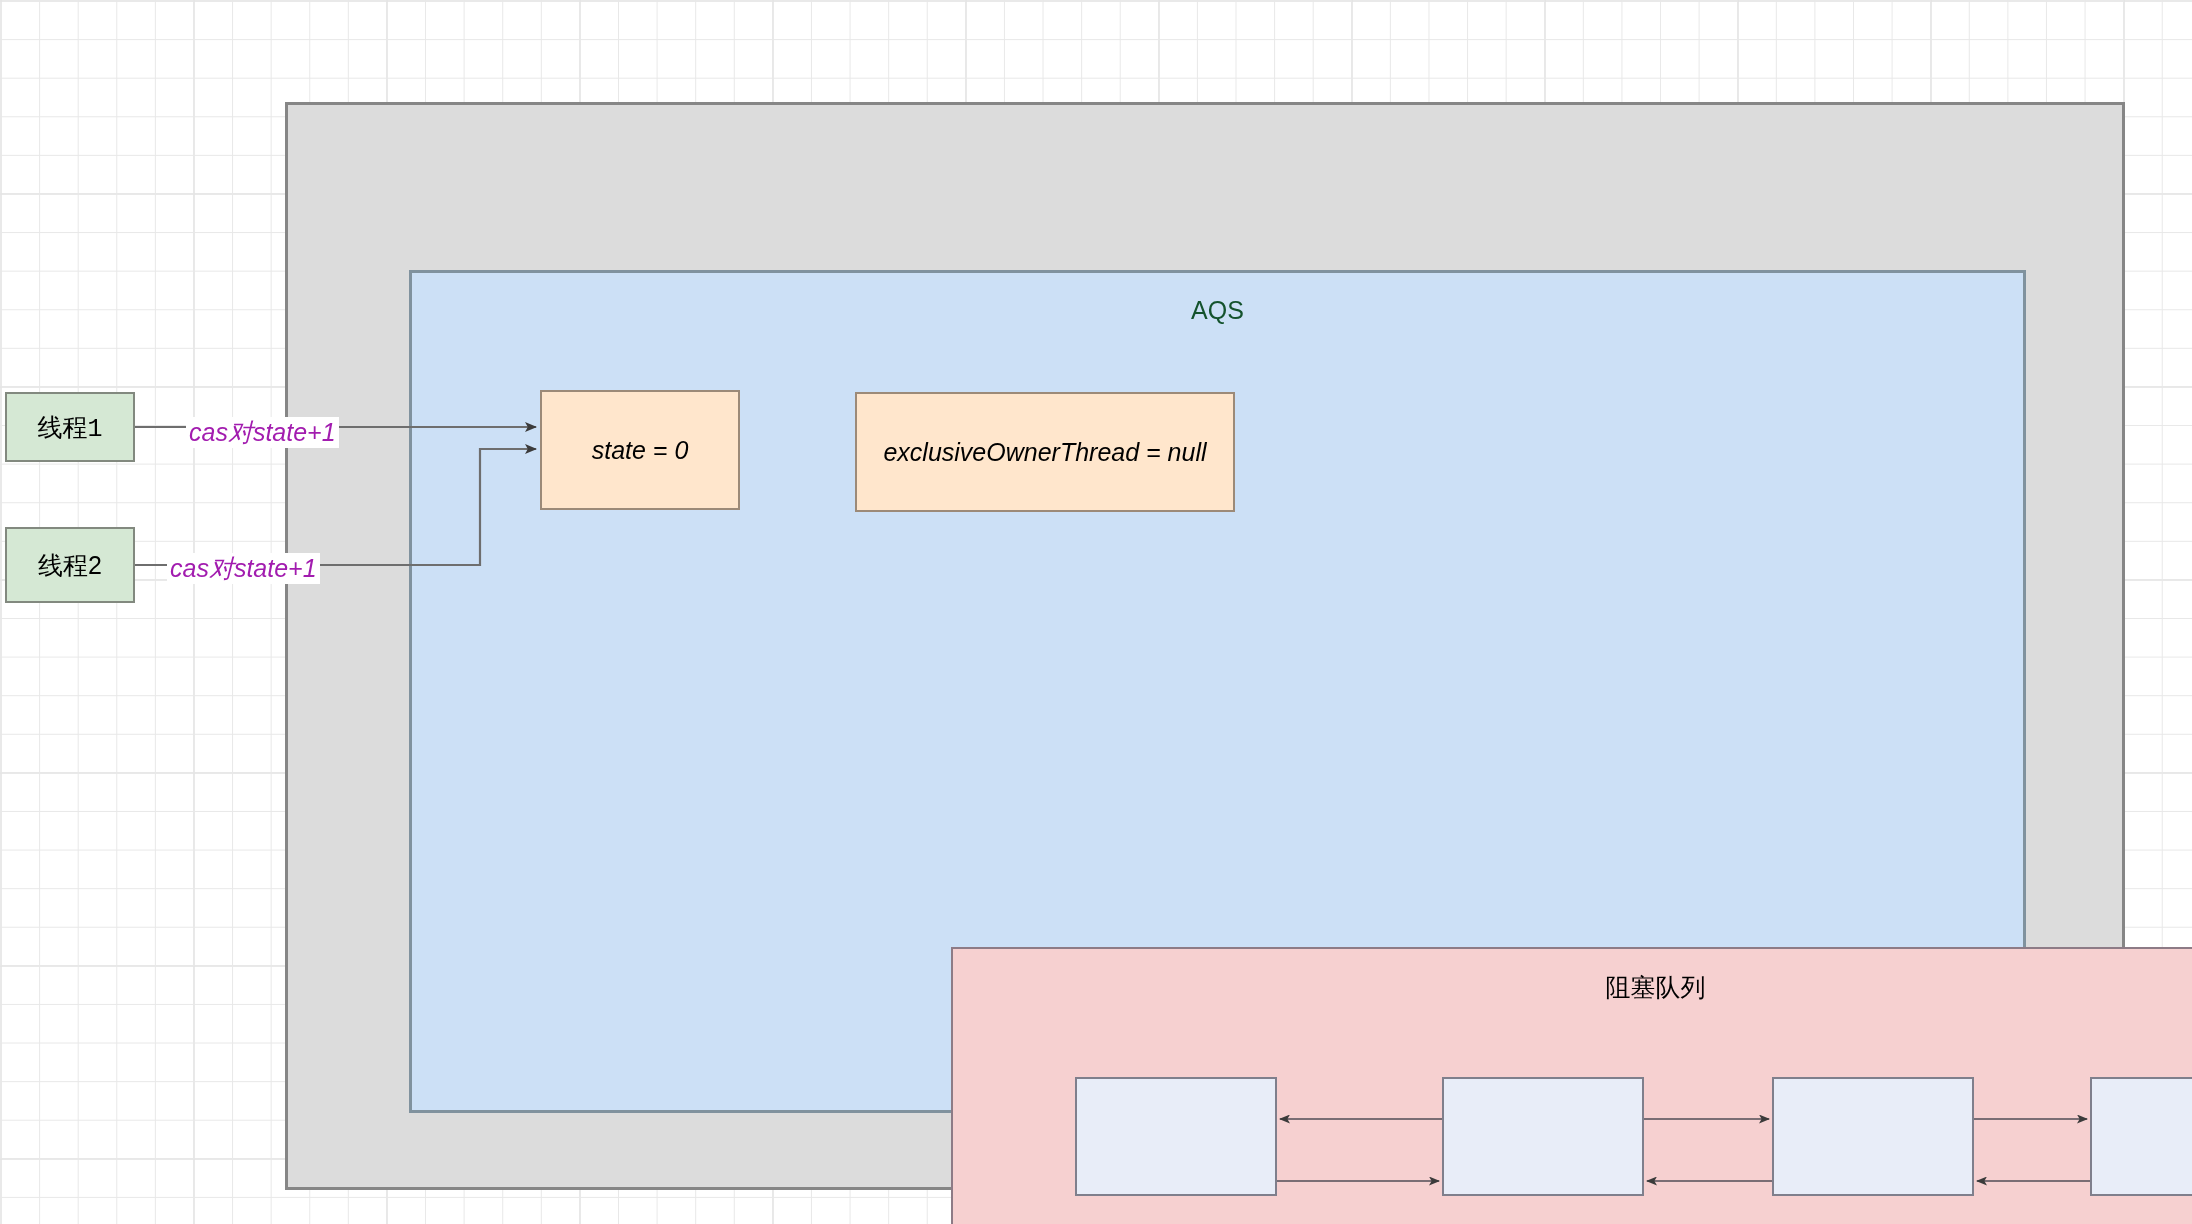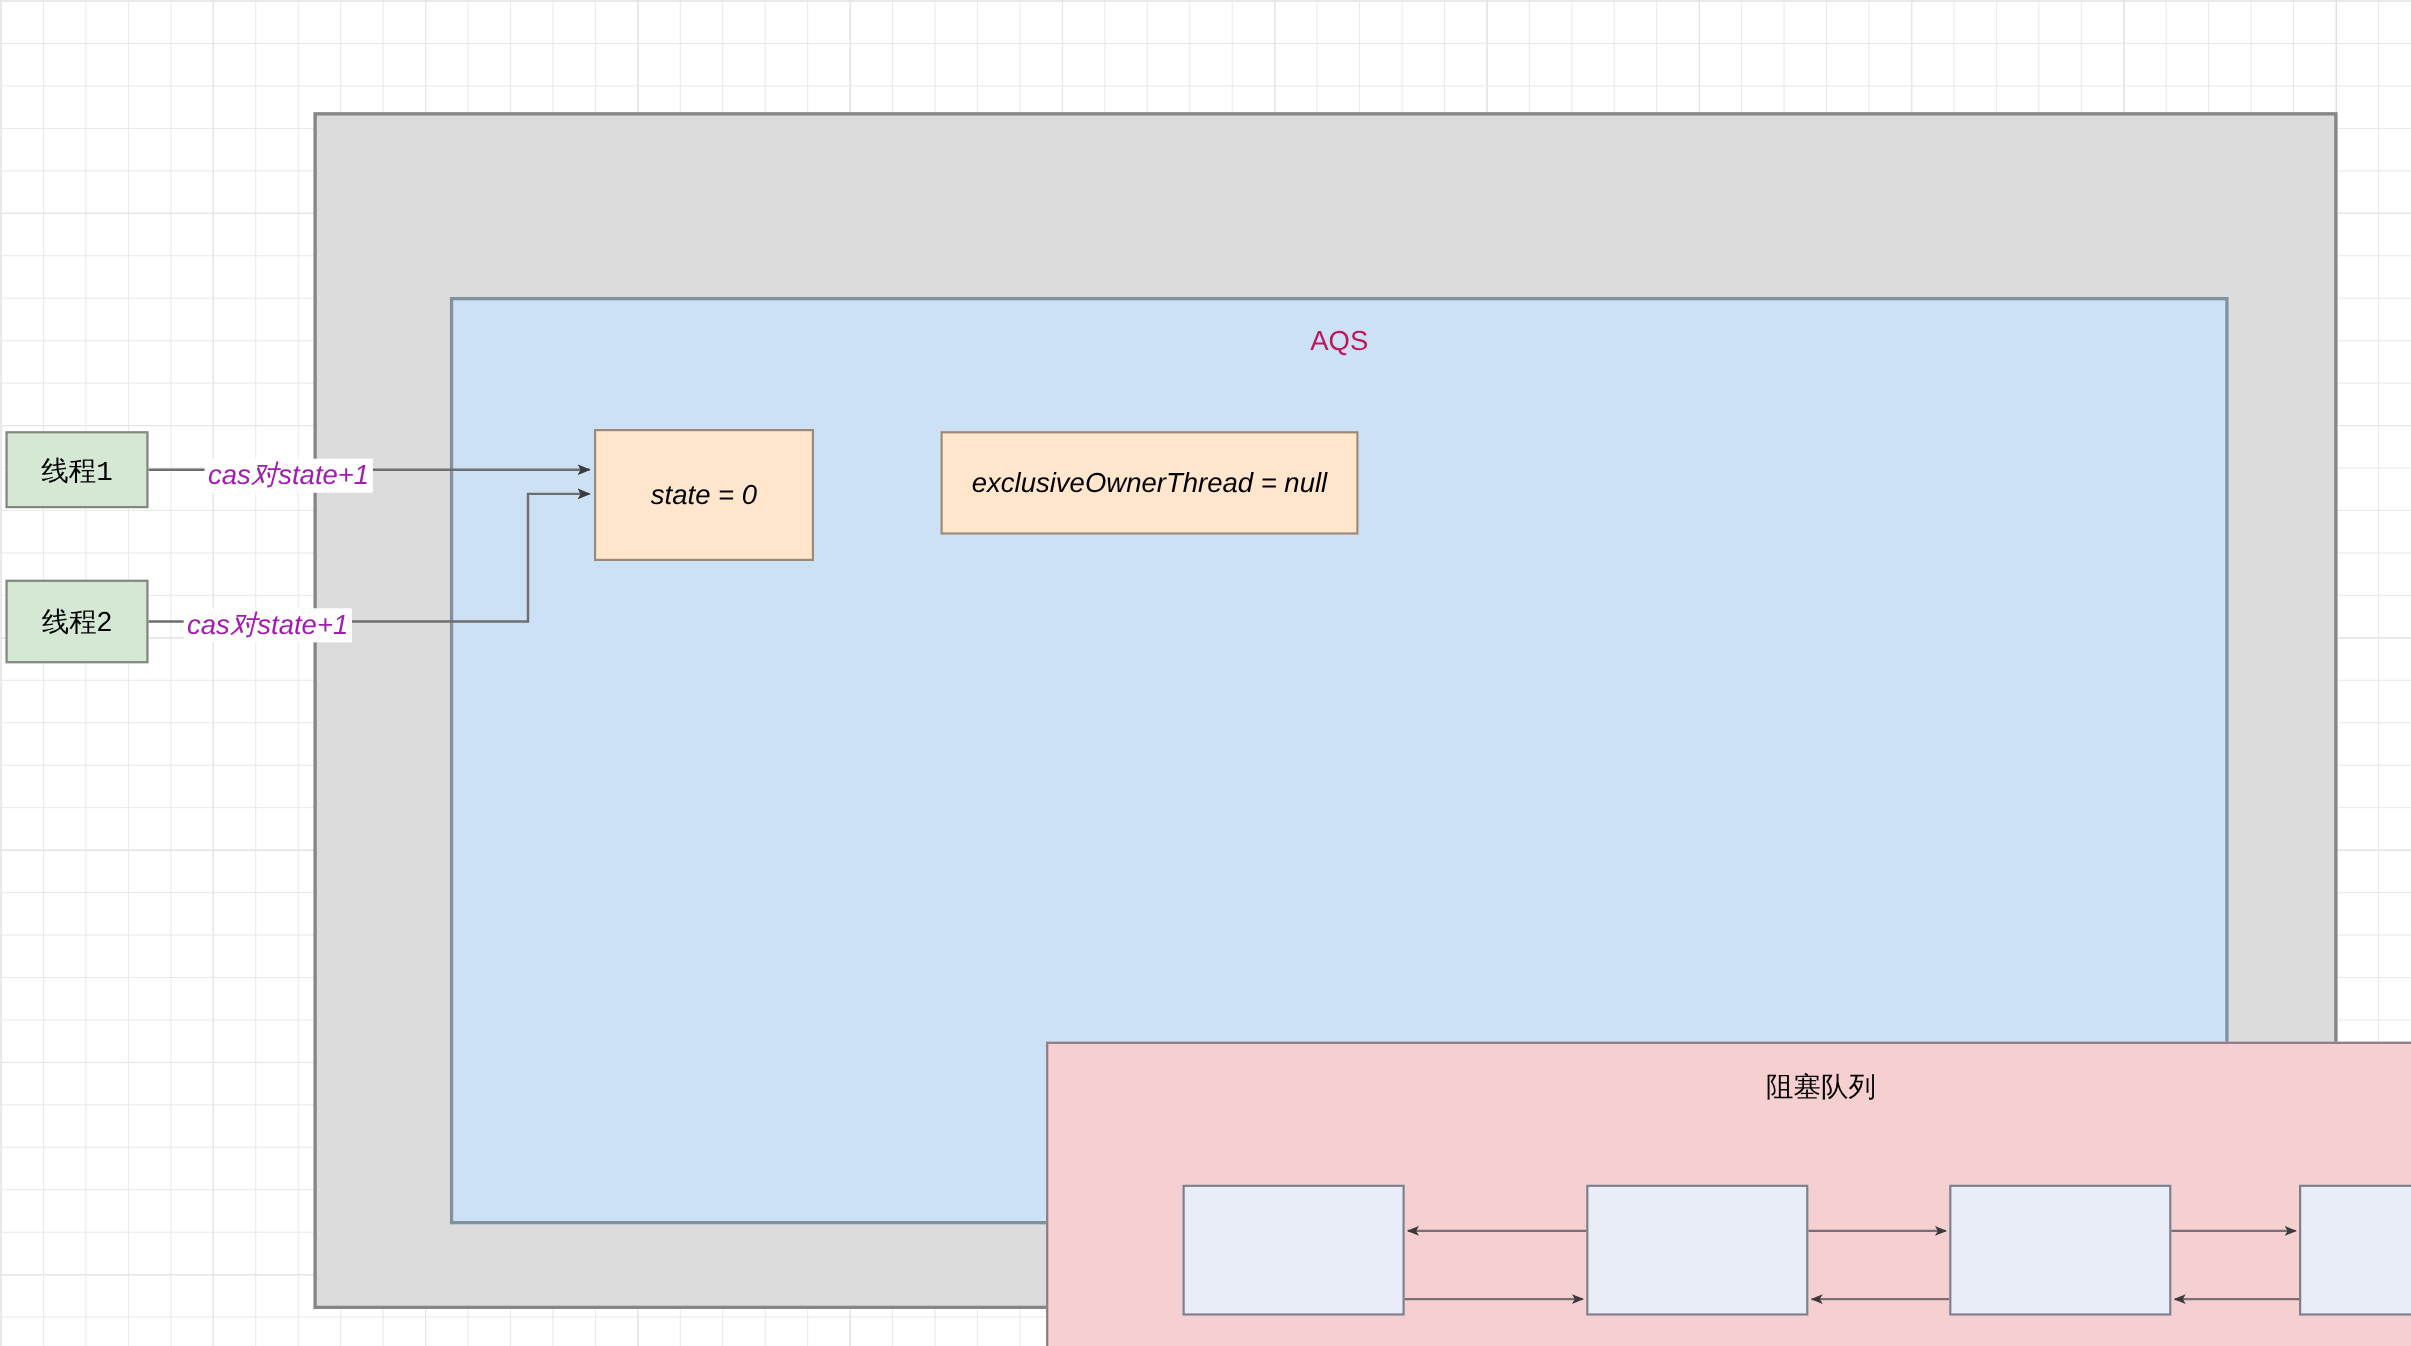--- a/index.html
+++ b/index.html
@@ -64,38 +64,38 @@
     background: #cce0f6;
     border: 3px solid #80929e;
     display: block;
   }
   #aqs-title {
     position: absolute;
     left: 0; top: 23px;
     width: 100%;
     text-align: center;
     font-size: 25px;
-    color: #be185d;
+    color: #14532d;
   }
 
   
   .field-box {
     background: #ffe6cc;
     border: 2px solid #9c8a78;
     font-size: 25px;
     color: #000000;
     font-style: italic;
   }
   #state-box {
     left: 540px; top: 390px;
     width: 200px; height: 120px;
   }
   #owner-box {
     left: 855px; top: 392px;
-    width: 380px; height: 94px;
+    width: 380px; height: 120px;
   }
 
   
   #blocking-queue-container {
     left: 539px; top: 674px;
     width: 1409px; height: 333px;
     background: #f6d0d0;
     border: 2px solid #8d7b86;
     display: block;
   }

